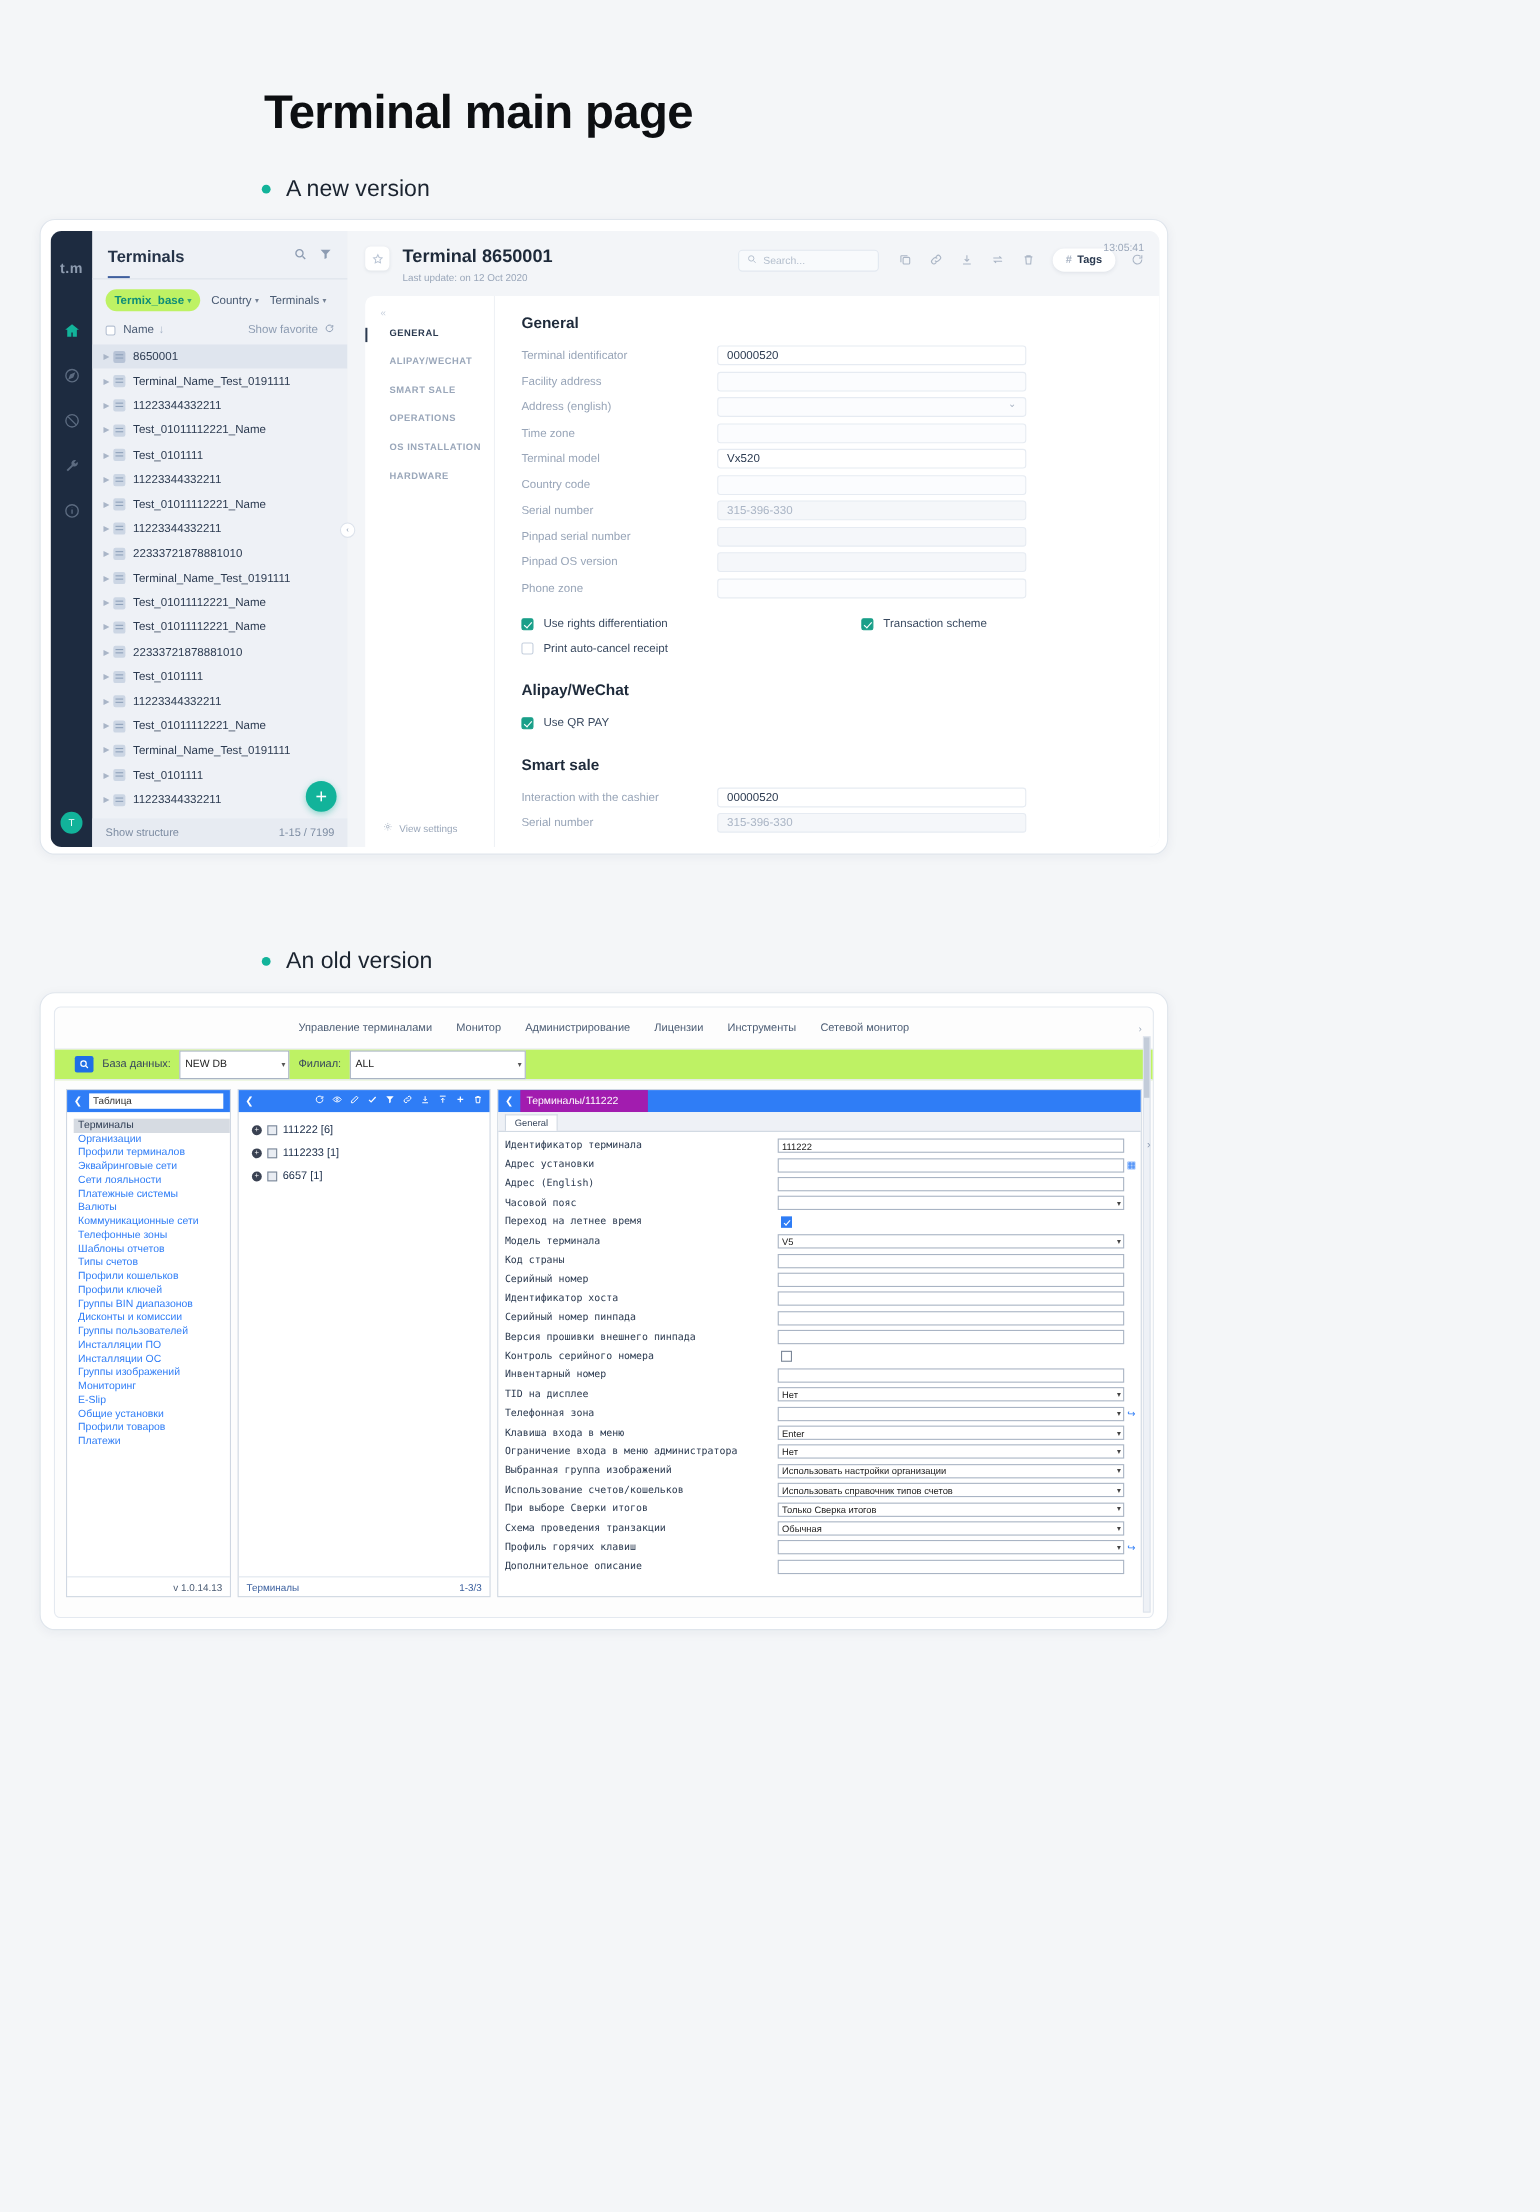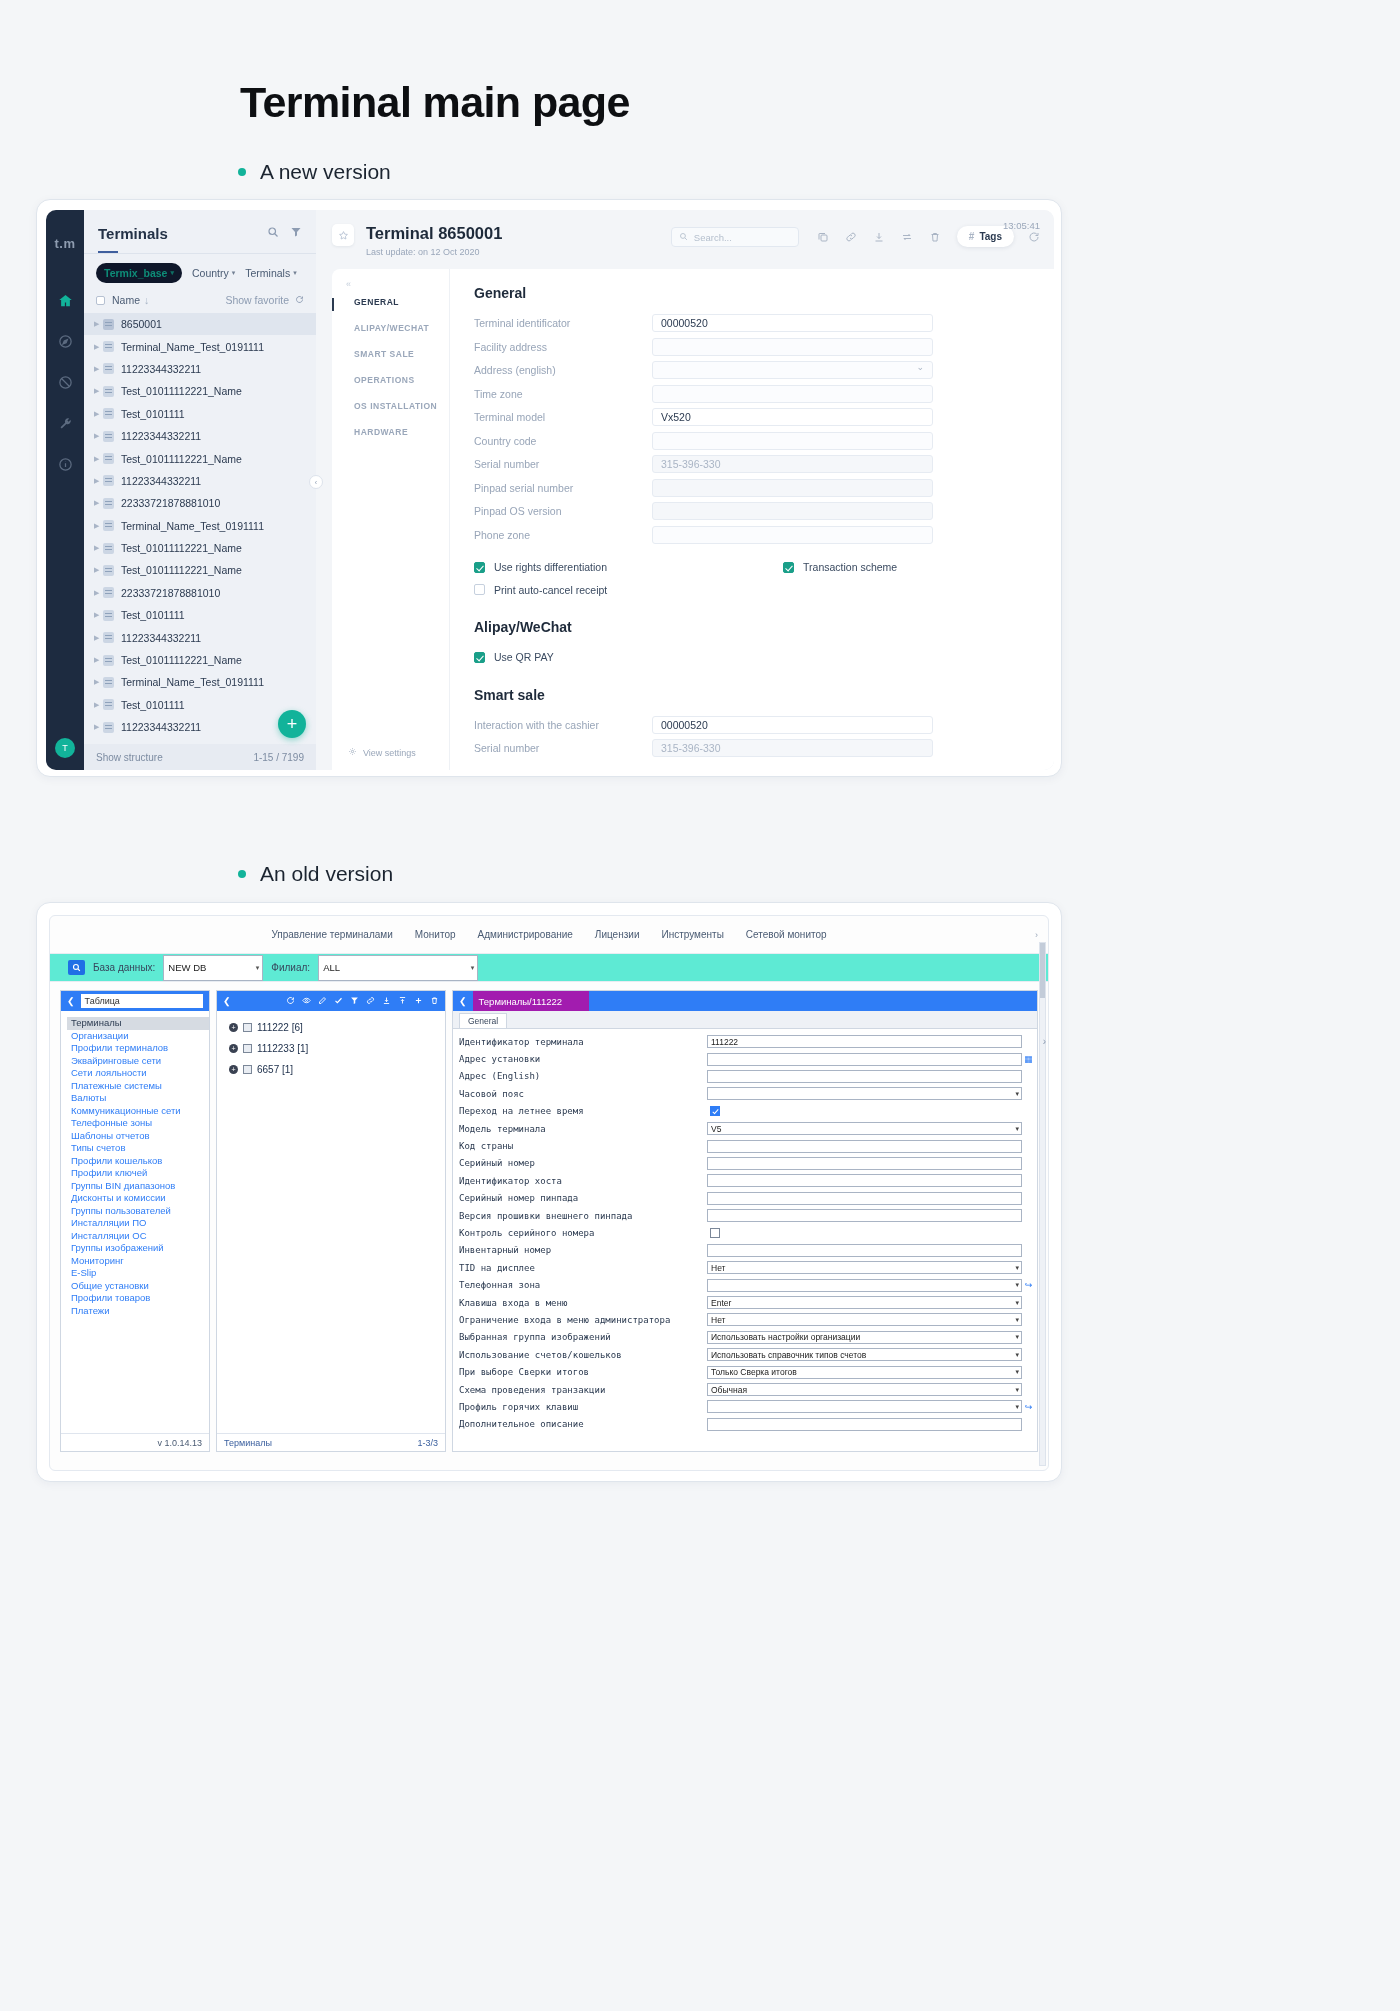--- a/index.html
+++ b/index.html
@@ -55,21 +55,21 @@
   .listpane { width: 232px; flex: none; background: #eef1f6; display: flex; flex-direction: column;
               position: relative; }
   .lp-head { padding: 14px 14px 0 14px; display: flex; align-items: center; justify-content: space-between; }
   .lp-title { font-size: 15px; font-weight: bold; color: #243247; }
   .lp-head-ic { display: flex; gap: 11px; color: #8d9cb2; }
   .lp-head-ic svg { width: 12px; height: 12px; }
   .lp-underline { height: 2px; background: #3f5f9e; width: 20px; margin: 9px 0 0 14px; }
   .lp-divider { height: 1px; background: #dde3ec; }
   .chips { display: flex; align-items: center; gap: 10px; padding: 9px 12px 7px 12px; }
   .chip { font-size: 10.5px; display: flex; align-items: center; gap: 3px; color: #4a5b73; white-space: nowrap; }
-  .chip.primary { background: #0f172a; color: #0e8d78; border-radius: 10px; padding: 4px 8px; font-weight: bold; }
+  .chip.primary { background: #bef264; color: #0e8d78; border-radius: 10px; padding: 4px 8px; font-weight: bold; }
   .caret { font-size: 7px; opacity: .75; }
   .lp-subhead { display: flex; align-items: center; padding: 4px 12px 7px 12px; font-size: 10.5px; color: #4a5b73; }
   .cbox { width: 9px; height: 9px; border: 1px solid #b6c1d2; border-radius: 2px; background: #fff;
           margin-right: 7px; flex: none; }
   .lp-subhead .right { margin-left: auto; color: #8d9cb2; display: flex; align-items: center; gap: 6px; }
   .lp-subhead .right svg { width: 9px; height: 9px; }
   .rows { flex: 1; overflow: hidden; }
   .row { display: flex; align-items: center; height: 22.4px; padding-left: 10px; font-size: 10.5px;
          color: #2b3a50; }
   .row.sel { background: #dfe5ee; }
@@ -145,21 +145,21 @@
                         border: solid #fff; border-width: 0 1.5px 1.5px 0; transform: rotate(42deg); }
   .chk.col2 { margin-left: 176px; }
 
   
   .old { position: relative; width: 1000px; height: 556px; background: #fdfdfd;
          border: 1px solid #e4e9f0; border-radius: 6px; overflow: hidden; }
   .old-menubar { height: 38px; border-bottom: 1px solid #e8ecf2; display: flex; align-items: center;
                  justify-content: center; gap: 22px; font-size: 10px; color: #4a5b73; position: relative; }
   .old-menubar .chev { position: absolute; right: 10px; color: #9aa7ba; font-size: 9px; }
   .old-toolbar { height: 28px; border-bottom: 1px solid #e8ecf2; display: flex; align-items: center;
-                 gap: 8px; padding: 0 18px; font-size: 10px; color: #37465c; background: #5eead4; }
+                 gap: 8px; padding: 0 18px; font-size: 10px; color: #37465c; background: #bef264; }
   .mini-btn { width: 17px; height: 15px; background: #1f6fe5; border-radius: 2px; color: #fff;
               display: flex; align-items: center; justify-content: center; }
   .mini-btn svg { width: 9px; height: 9px; }
   .ofield { border: 1px solid #a9b4c4; background: #fff; height: 15px; font-size: 9.5px; color: #222;
             display: flex; align-items: center; padding: 12px 4px; position: relative; }
   .ofield.sel { padding-right: 14px; }
   .ofield.sel::after { content: "▾"; position: absolute; right: 3px; font-size: 7px; color: #555; }
 
   .old-body { display: flex; gap: 6px; padding: 8px 10px 0 10px; height: 470px; }
   .opanel { border: 1px solid #cfd7e2; background: #fff; display: flex; flex-direction: column; }

